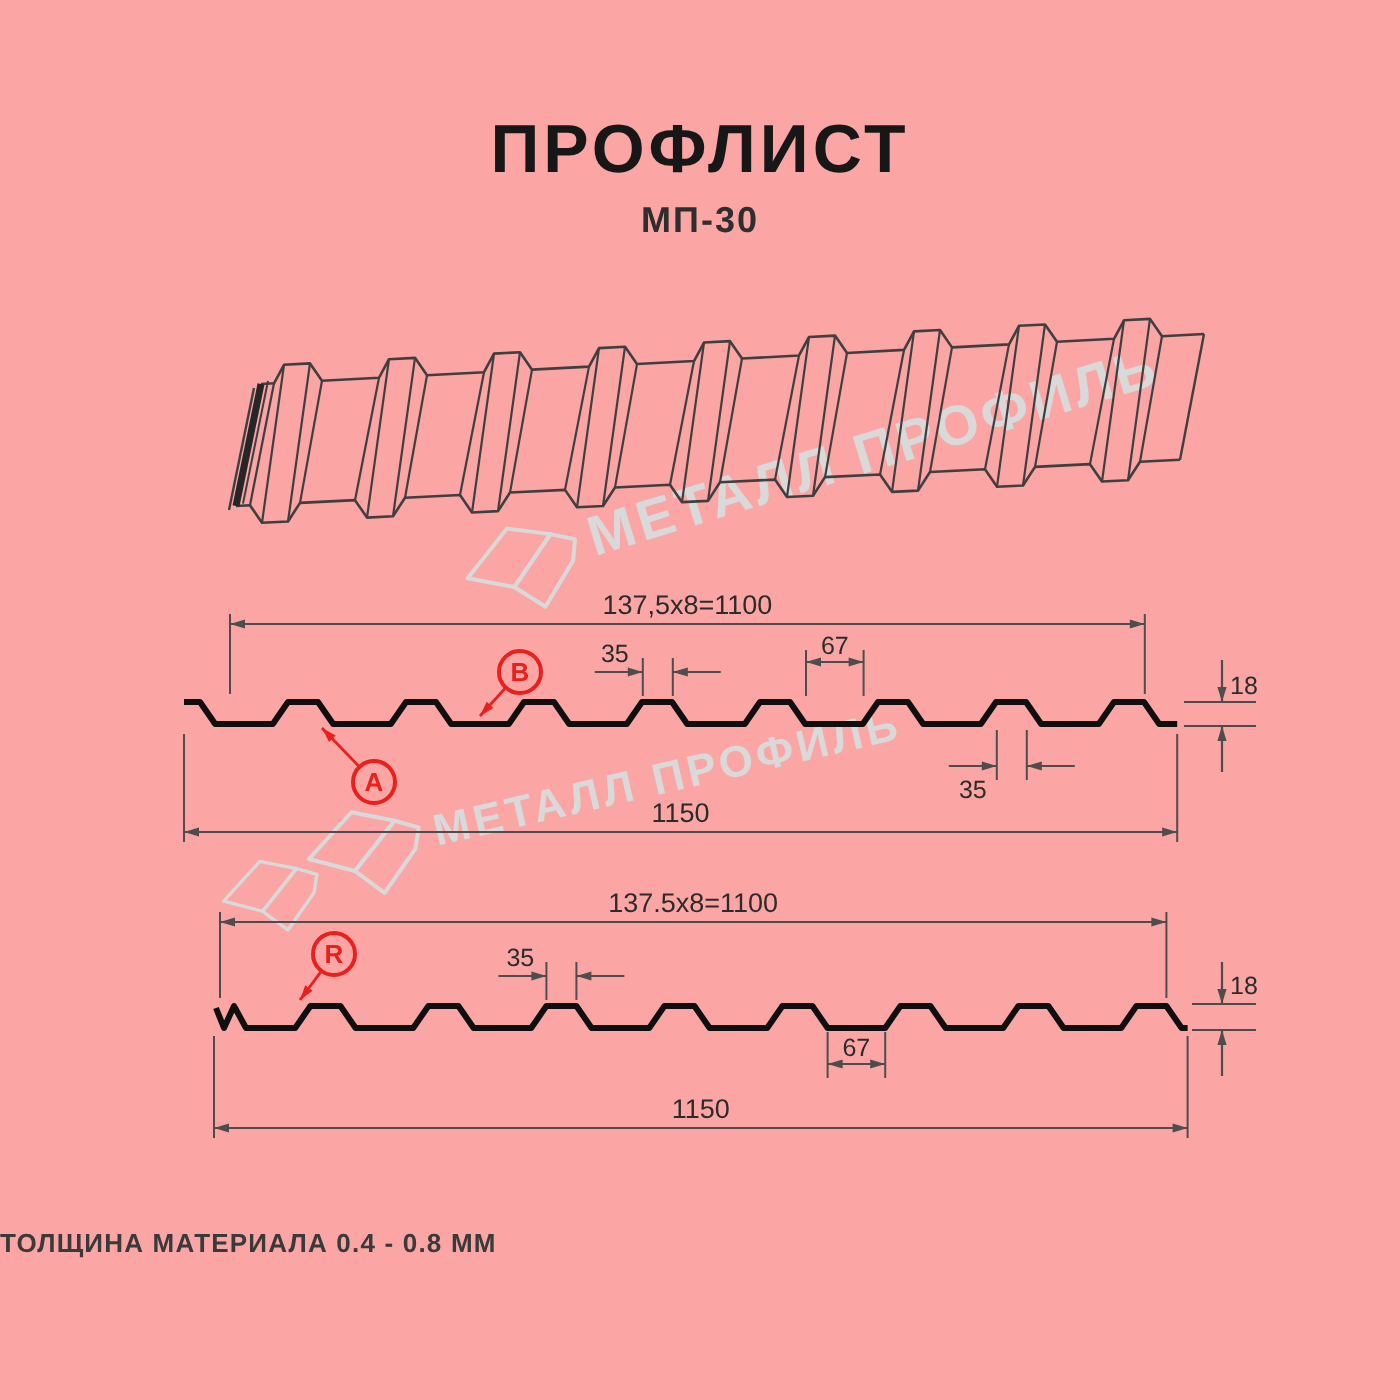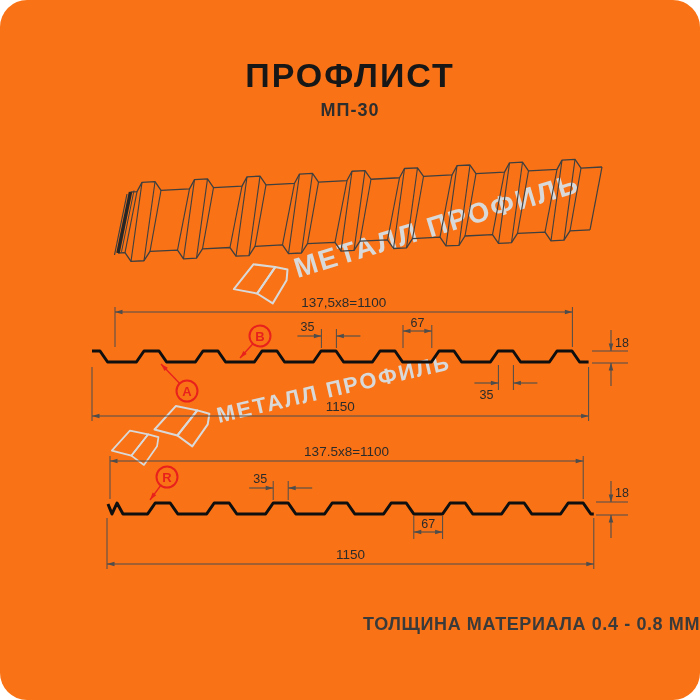--- a/index.html
+++ b/index.html
@@ -1,23 +1,23 @@
 <!DOCTYPE html>
 <html><head>
 <meta charset="utf-8">
 <style>
   html,body{margin:0;padding:0;background:#fff;}
   body{width:700px;height:700px;overflow:hidden;font-family:"Liberation Sans",sans-serif;}
-  .page{position:relative;width:700px;height:700px;background:#f97316;border-radius:27px;}
+  .page{position:relative;width:700px;height:700px;background:#fca5a5;}
   .title{position:absolute;top:56px;left:0;width:100%;text-align:center;
          font-size:34px;font-weight:800;letter-spacing:2px;color:#171717;}
   .subtitle{position:absolute;top:100px;left:0;width:100%;text-align:center;
          font-size:18px;font-weight:700;letter-spacing:1px;color:#2e2e2e;}
-  .footer{position:absolute;top:614px;left:0;width:100%;text-align:right;
-         font-size:18px;font-weight:600;letter-spacing:0.6px;color:#3a3a3a;}
+  .footer{position:absolute;top:614px;left:0;width:100%;text-align:left;
+         font-size:13px;font-weight:600;letter-spacing:0.6px;color:#3a3a3a;}
   svg.drawing{position:absolute;left:0;top:0;}
 </style>
 </head>
 <body>
 
 <div class="page">
   <div class="title">ПРОФЛИСТ</div>
   <div class="subtitle">МП-30</div>
   <svg id="drawing" class="drawing" width="700" height="700" viewBox="0 0 700 700">
       <g transform="translate(228,270) rotate(-17)">

